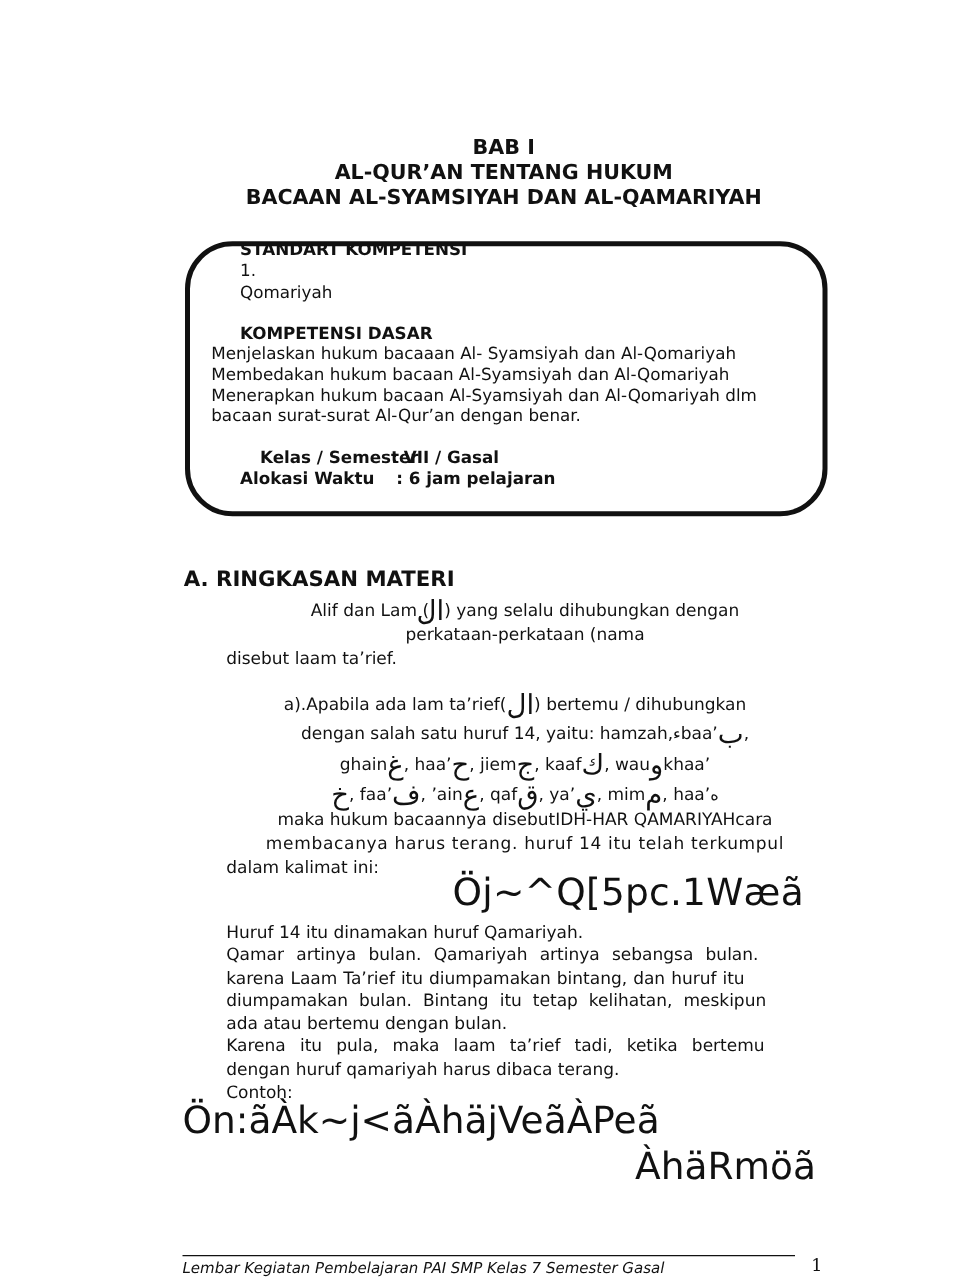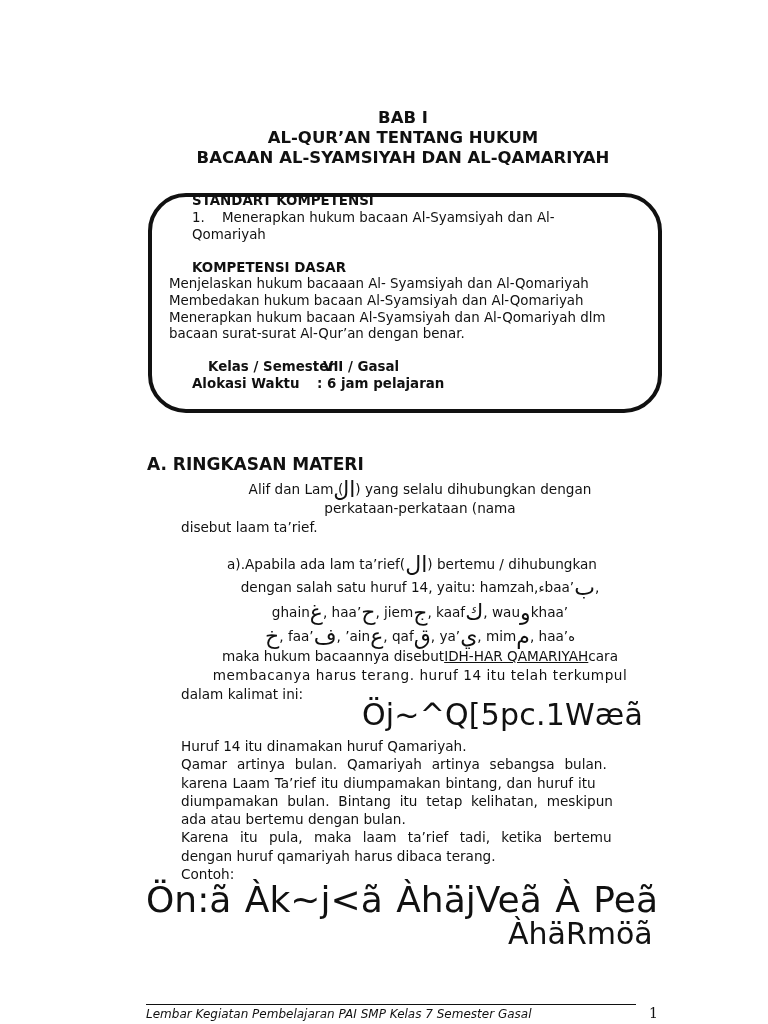--- a/index.html
+++ b/index.html
@@ -18,46 +18,45 @@
   }
   .abs { position: absolute; white-space: nowrap; font-size: 13.4px; line-height: 16.5px; }
   .bold { font-weight: bold; }
 
   .section-heading { position: absolute; left: 147px; top: 454px; font-weight: bold; font-size: 17px; white-space: nowrap; }
 
   .para { position: absolute; font-size: 13.6px; line-height: 19px; }
   .justify-line { display: flex; justify-content: center; white-space: nowrap; }
   .line { white-space: nowrap; }
   .ar { font-family: "DejaVu Sans", sans-serif; font-size: 22px; }
-  .underline { text-decoration: underline; }
+  .underline { }
 
   .encoded-line { position: absolute; left: 362px; top: 697px; font-size: 30px; white-space: nowrap; letter-spacing: 0.2px; }
-  .example-1 { position: absolute; left: 146px; top: 879px; width: 512px; font-size: 36px; white-space: nowrap;
-    display: flex; justify-content: space-between; }
+  .example-1 { position: absolute; left: 146px; top: 879px; width: 512px; font-size: 30px; white-space: nowrap;
+    display: flex; justify-content: flex-start; }
   .example-2 { position: absolute; left: 508px; top: 916px; font-size: 30px; white-space: nowrap; }
 
   .footer-rule { position: absolute; left: 146px; top: 1004px; width: 490px; height: 0; border-top: 1.5px solid #111; }
   .footer-text { position: absolute; left: 146px; top: 1007px; font-size: 12px; font-style: italic; white-space: nowrap; }
   .page-num { position: absolute; left: 649px; top: 1005px; font-size: 14px; font-family: "DejaVu Serif", serif; }
 </style>
 </head>
 <body>
 
 <div class="page">
 
   <div class="title-block">
     <div>BAB I</div>
     <div>AL-QUR’AN TENTANG HUKUM</div>
     <div>BACAAN AL-SYAMSIYAH DAN AL-QAMARIYAH</div>
   </div>
 
   <div class="comp-box"></div>
   <div class="abs bold" style="left:192px; top:193px;">STANDART KOMPETENSI</div>
   <div class="abs" style="left:192px; top:210px;">1.</div>
-  <div class="abs" style="left:222px; top:210px;">Menerapkan hukum bacaan Al-Syamsiyah dan  Al-</div>
   <div class="abs" style="left:192px; top:227px;">Qomariyah</div>
 
   <div class="abs bold" style="left:192px; top:260px;">KOMPETENSI DASAR</div>
   <div class="abs" style="left:169px; top:276px;">Menjelaskan hukum bacaaan Al- Syamsiyah dan Al-Qomariyah</div>
   <div class="abs" style="left:169px; top:293px;">Membedakan hukum bacaan  Al-Syamsiyah dan Al-Qomariyah</div>
   <div class="abs" style="left:169px; top:310px;">Menerapkan hukum bacaan Al-Syamsiyah dan Al-Qomariyah dlm</div>
   <div class="abs" style="left:169px; top:326px;">bacaan  surat-surat Al-Qur’an dengan benar.</div>
 
   <div class="abs bold" style="left:192px; top:359px;margin-left:16px;">Kelas / Semester</div>
   <div class="abs bold" style="left:313px; top:359px;">: VII / Gasal</div>

